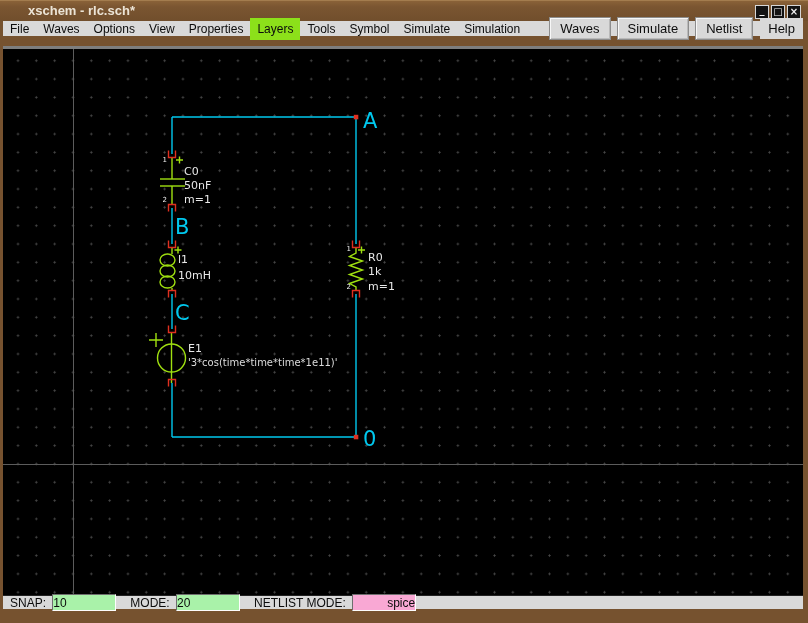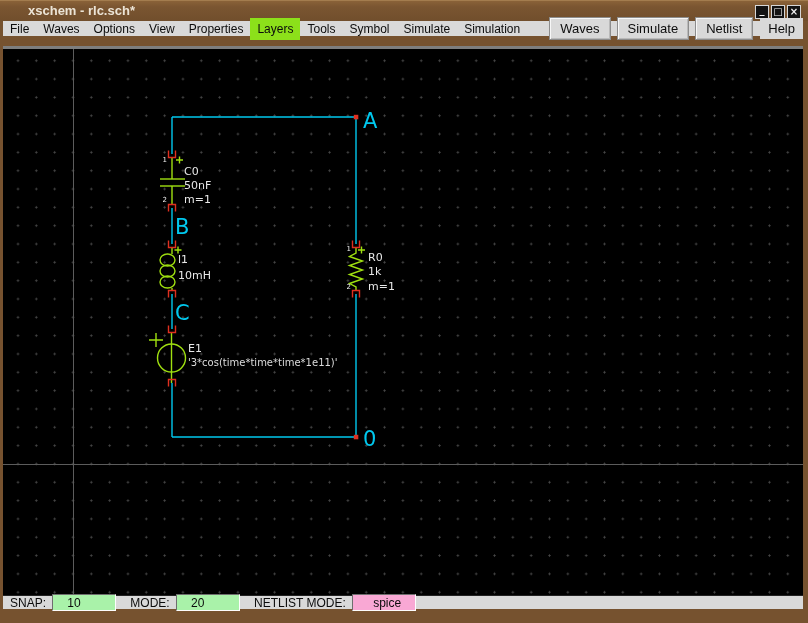--- a/index.html
+++ b/index.html
@@ -60,21 +60,21 @@
   
   .statusbar {
     position:absolute; left:3px; top:595px; width:800px; height:14px;
     background:#d9d9d9; border-top:1px solid #222; box-sizing:border-box;
     display:flex; align-items:center; font-size:12px; color:#0c0c0c;
   }
   .sb-label { margin-left:7px; white-space:pre; }
   .entry {
     height:17px; width:64px; box-sizing:border-box;
     border:1px solid; border-color:#6e6e6e #fdfdfd #fdfdfd #6e6e6e;
-    font-size:12px; padding:0 14px; margin-left:3px;
+    font-size:12px; padding:0 0; margin-left:3px;
     font-family:"Liberation Sans", sans-serif; color:#0c0c0c;
   }
   .entry.green { background:#a9f2a9; }
   .entry.gray  { background:#f9a8d4;text-align:right; }
   .sb-info { margin-left:8px; white-space:pre; }
   .gap1 { margin-left:14px; }
 </style>
 </head>
 <body>
 

